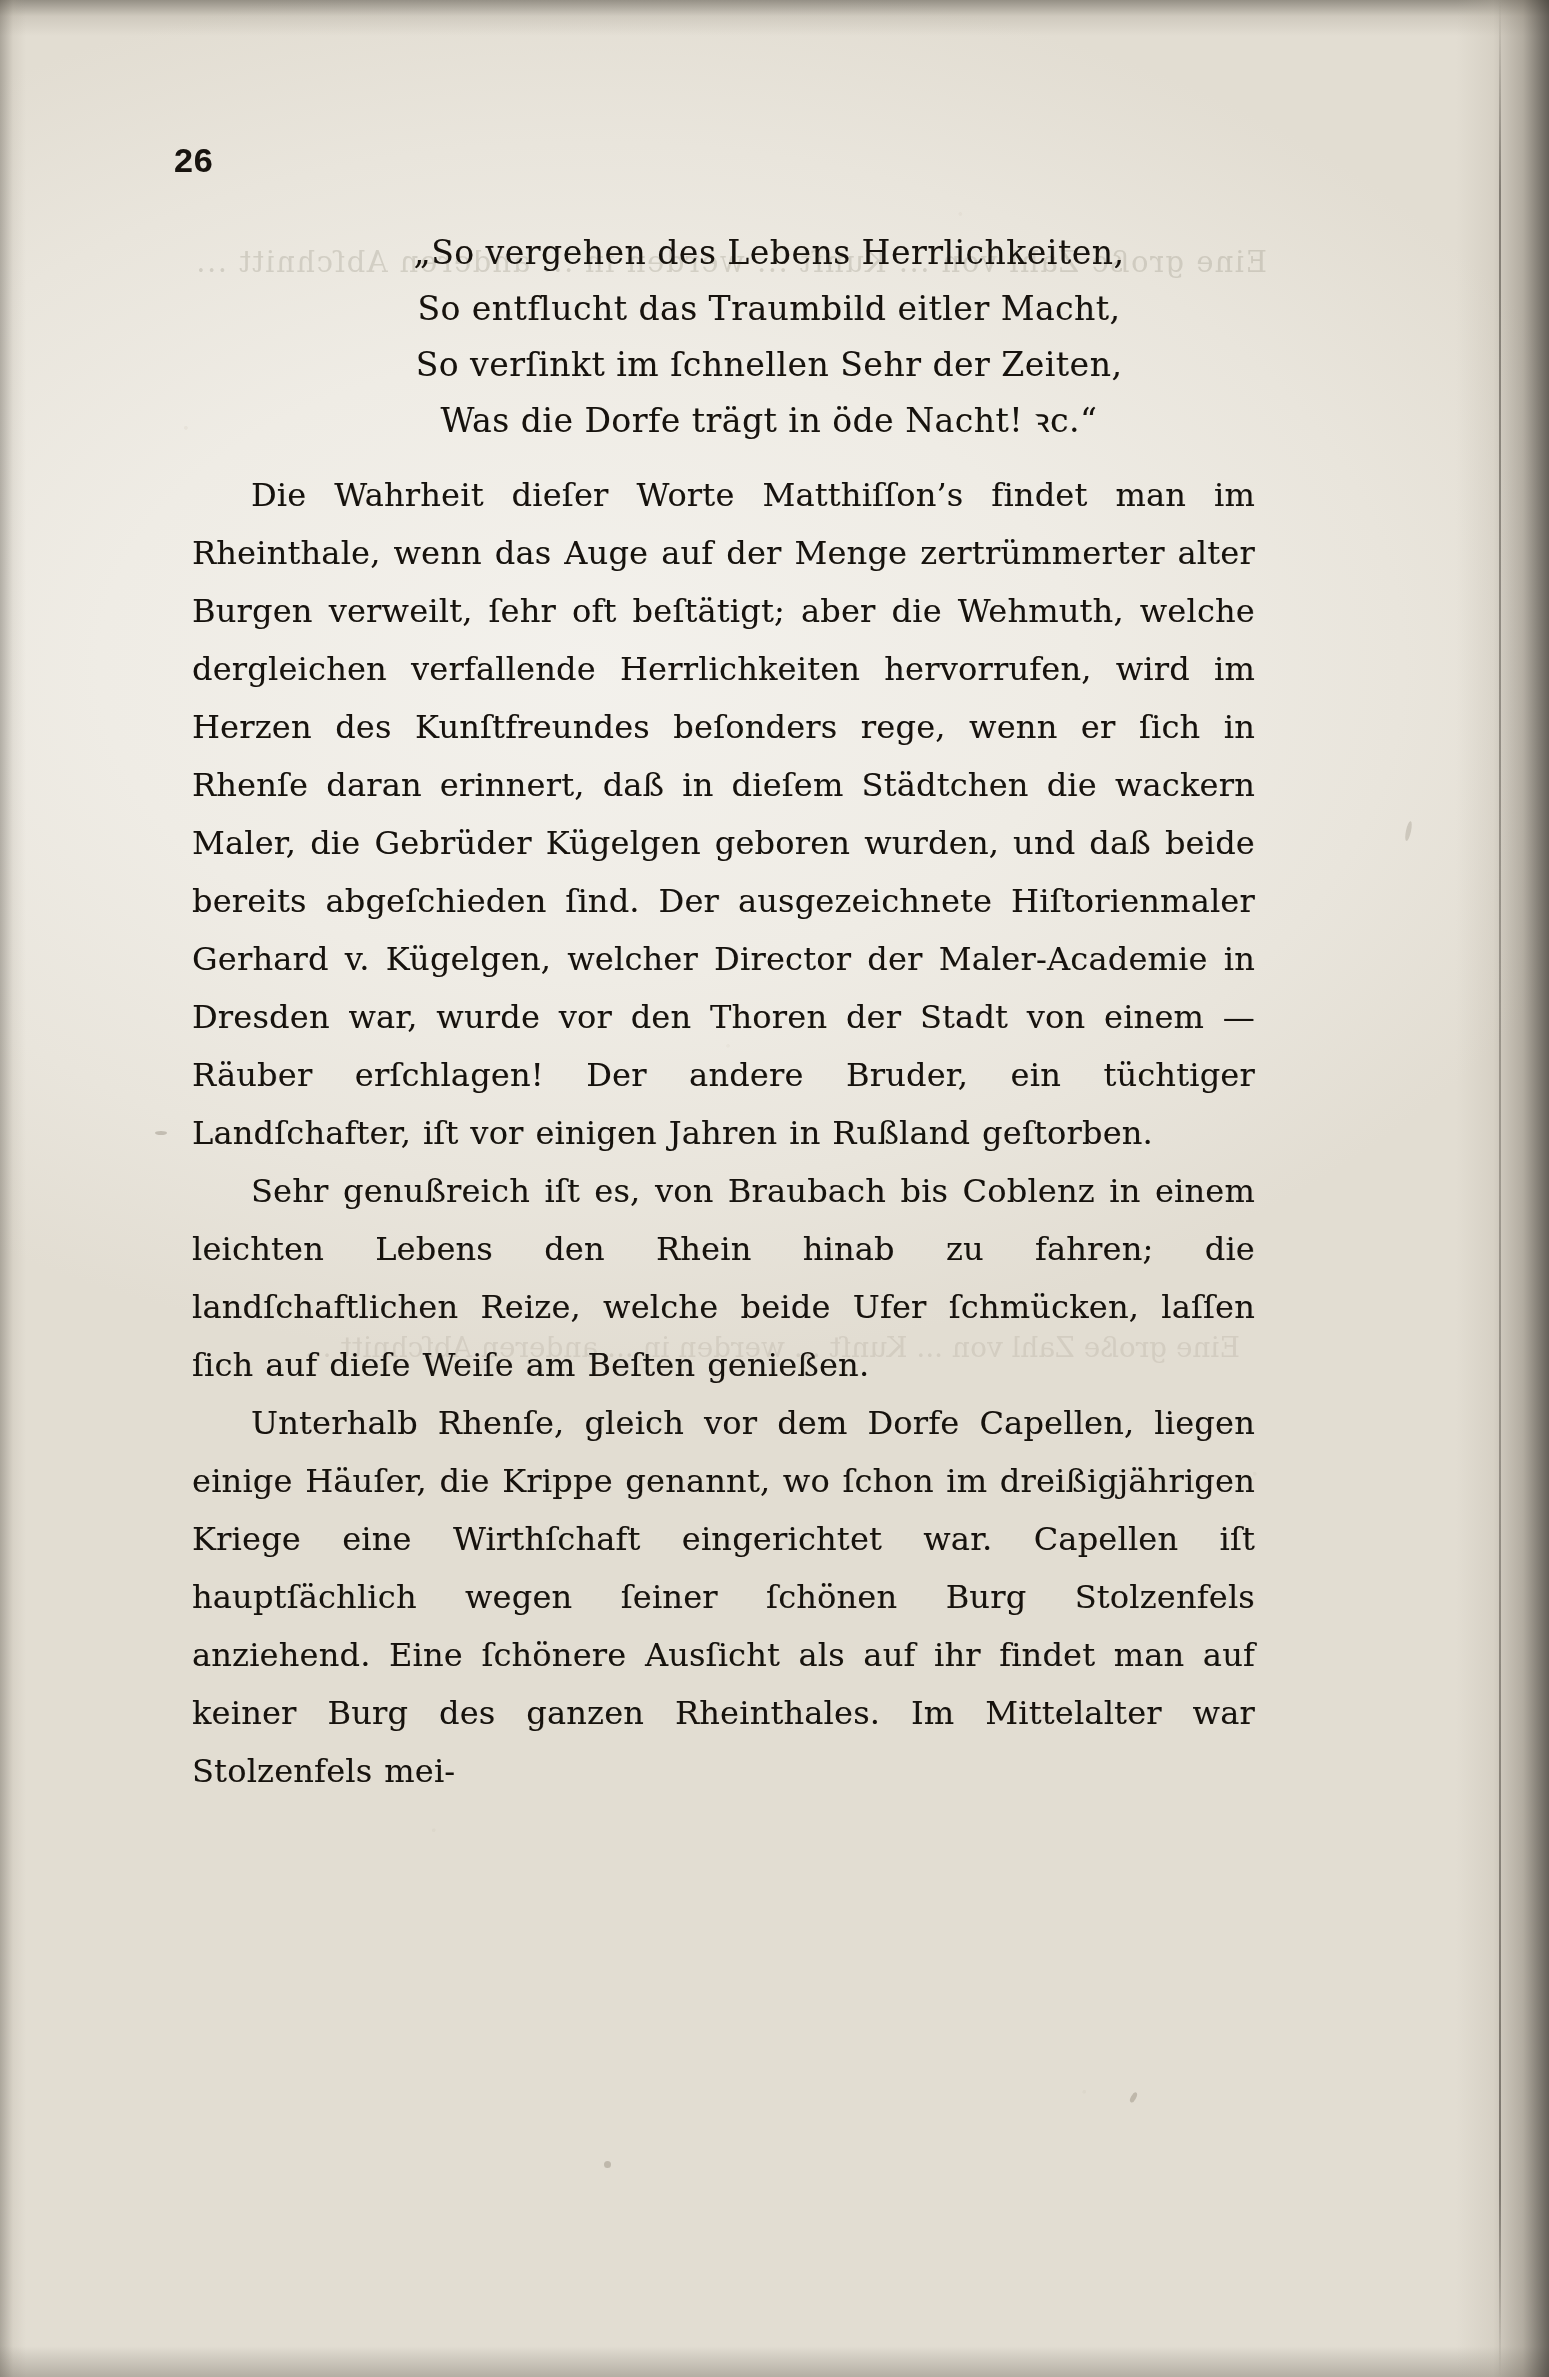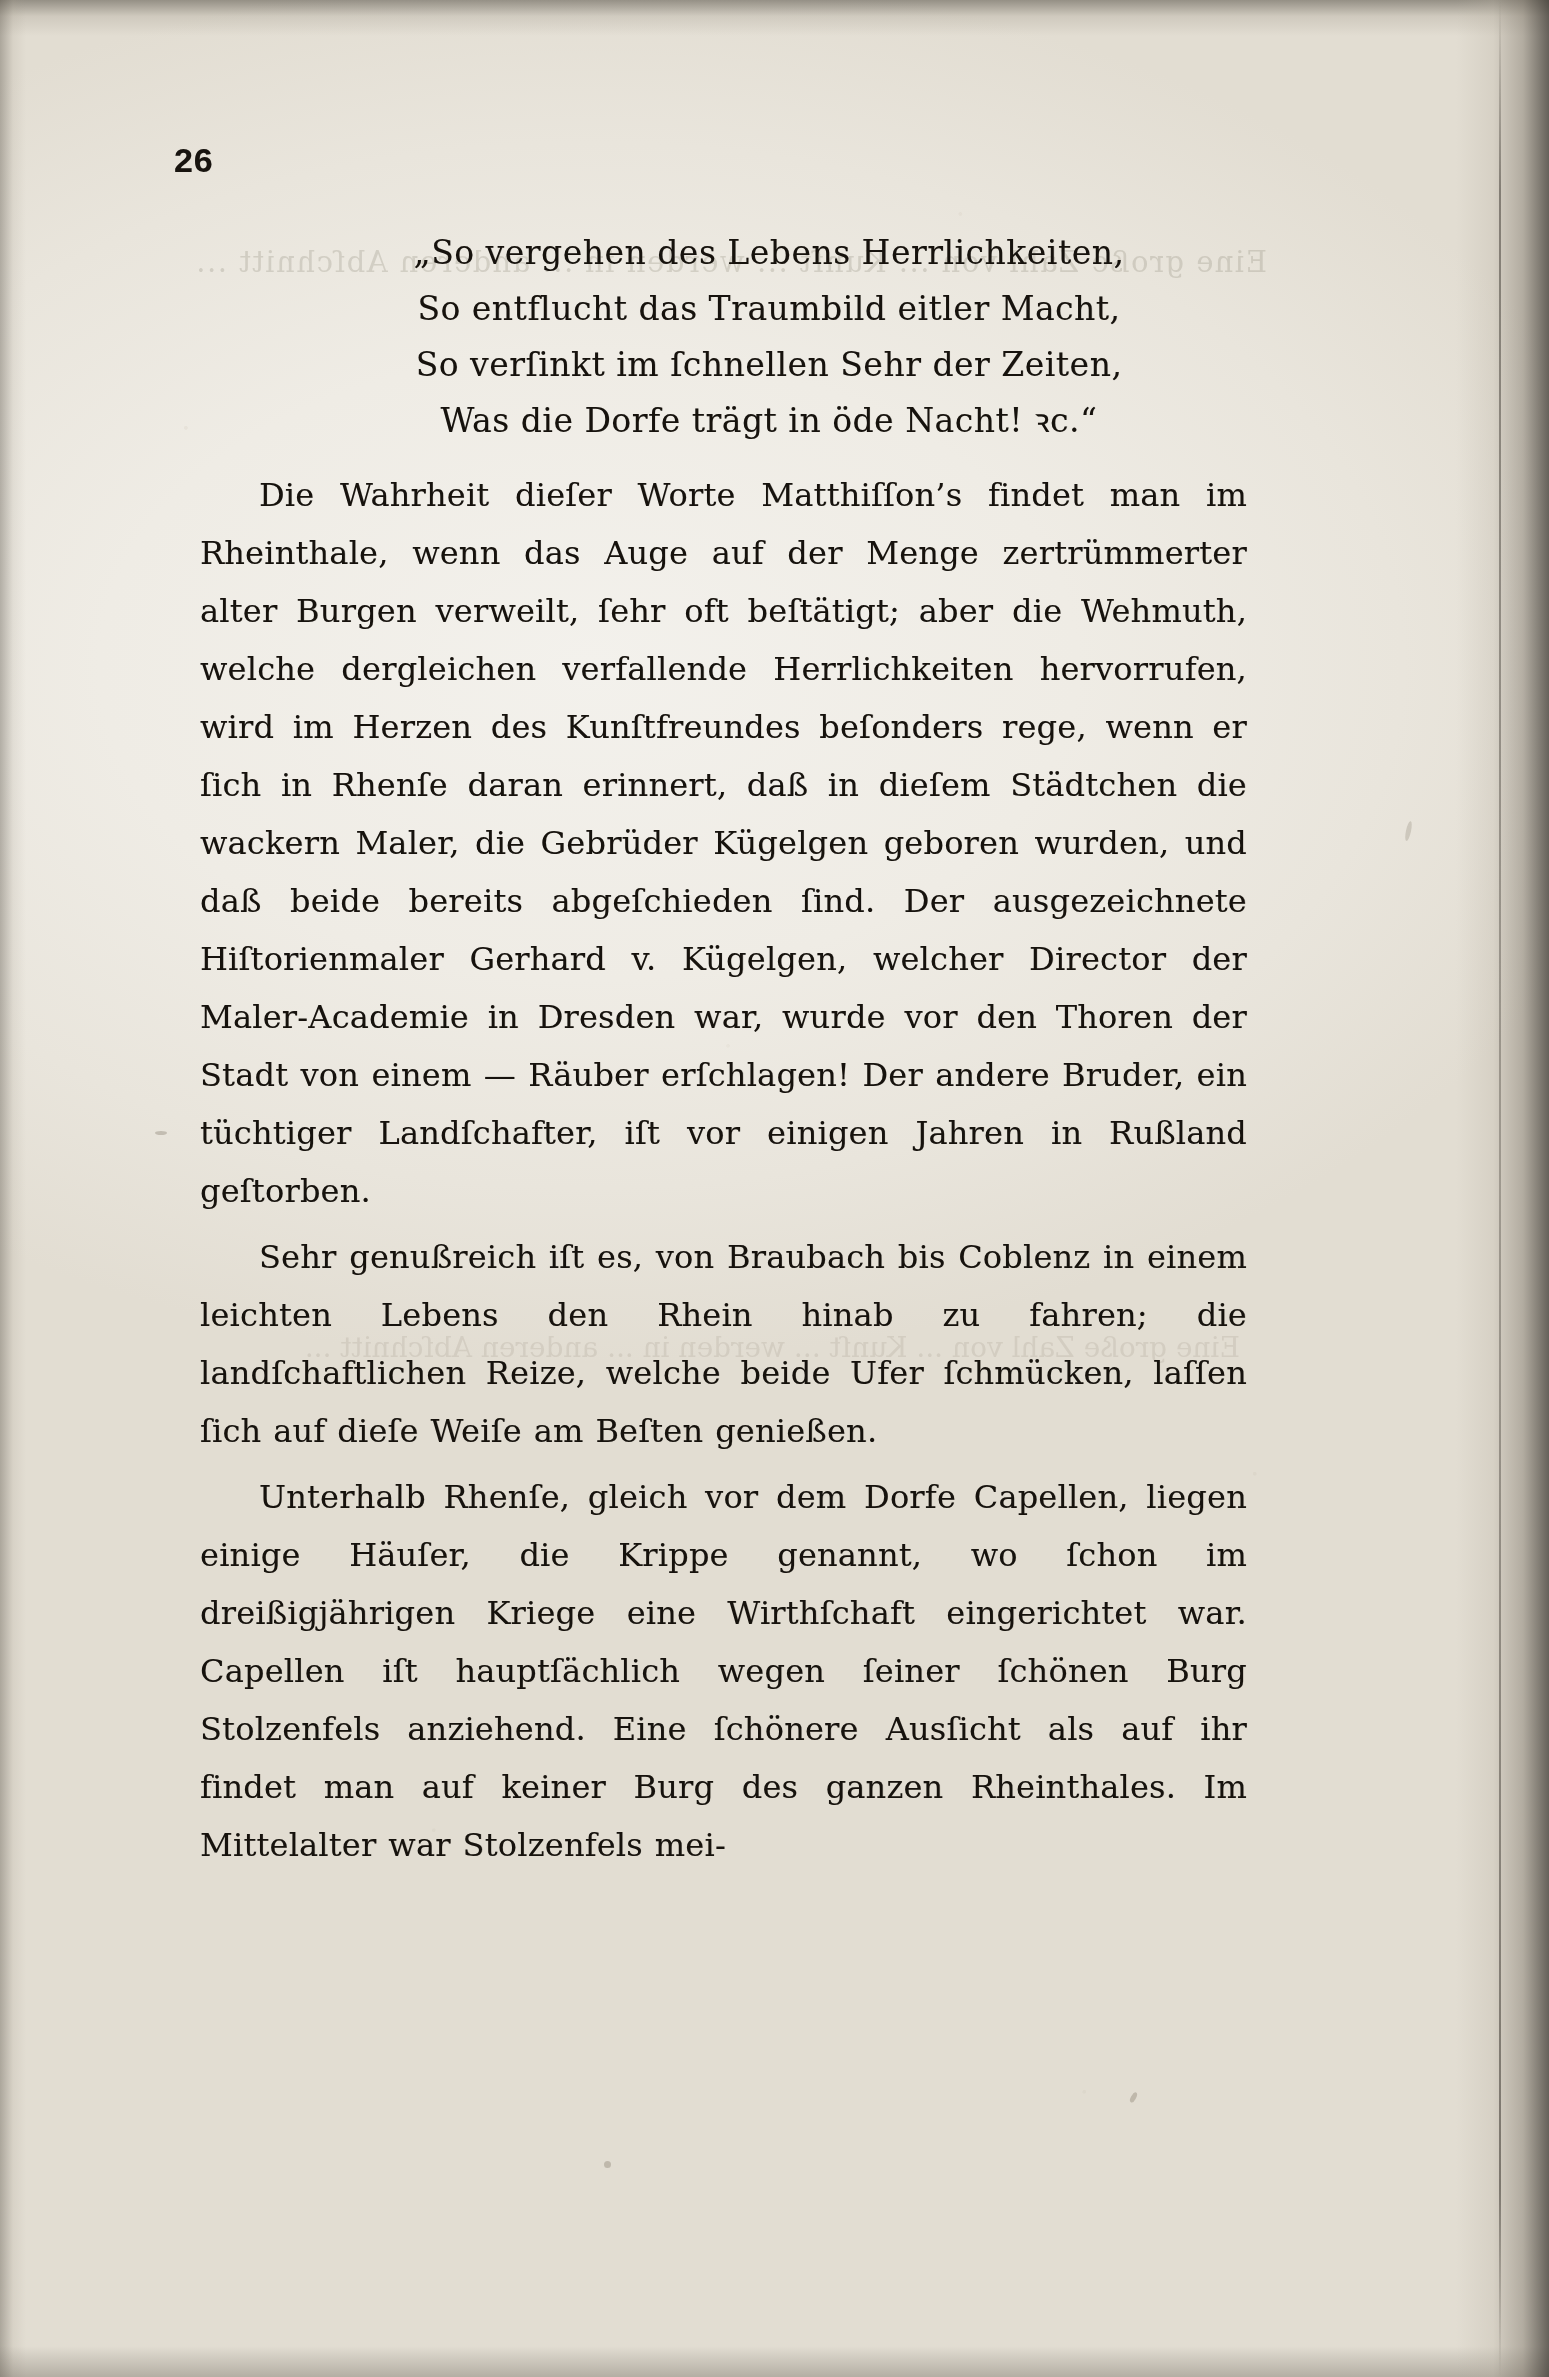--- a/index.html
+++ b/index.html
@@ -109,21 +109,21 @@
     letter-spacing: 0.5px;
     margin: 0 0 17px 0;
     padding-left: 91px;
     font-style: normal;
     text-align: center;
   }
   .verse div {
     white-space: pre;
   }
   p.body {
-    margin: 8px;
+    margin: 0;
     font-size: 32px;
     line-height: 58px;
     text-align: justify;
     text-justify: inter-word;
     text-indent: 59px;
     letter-spacing: 0.2px;
     word-spacing: 1.5px;
   }
   p.body + p.body { margin-top: 0; }
   .ink {

